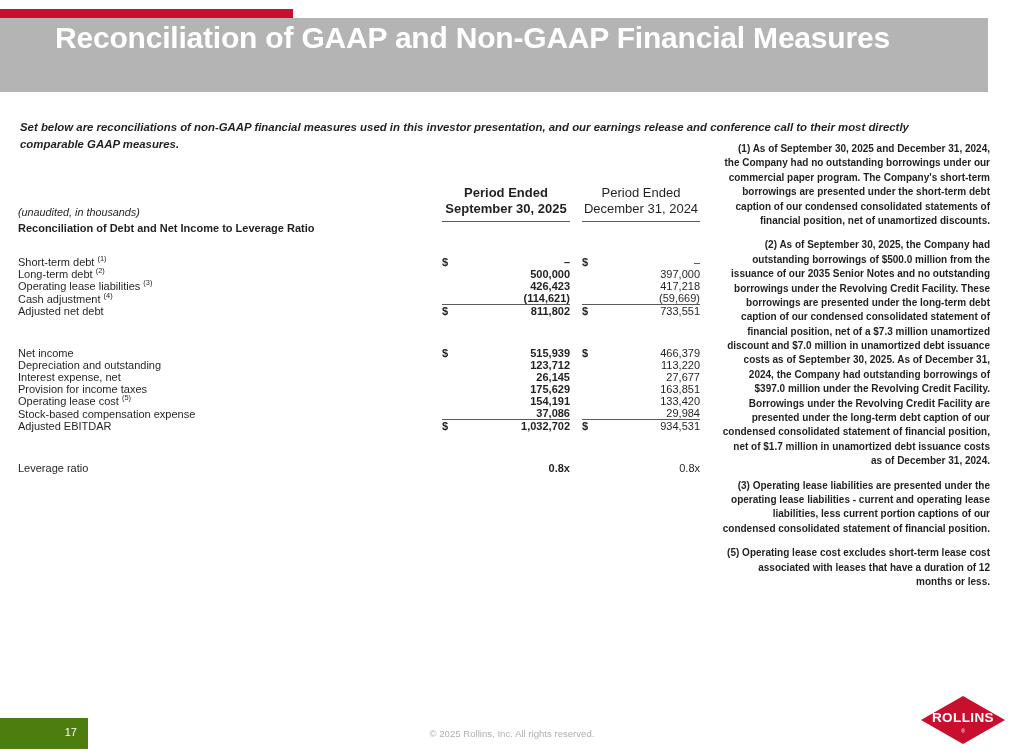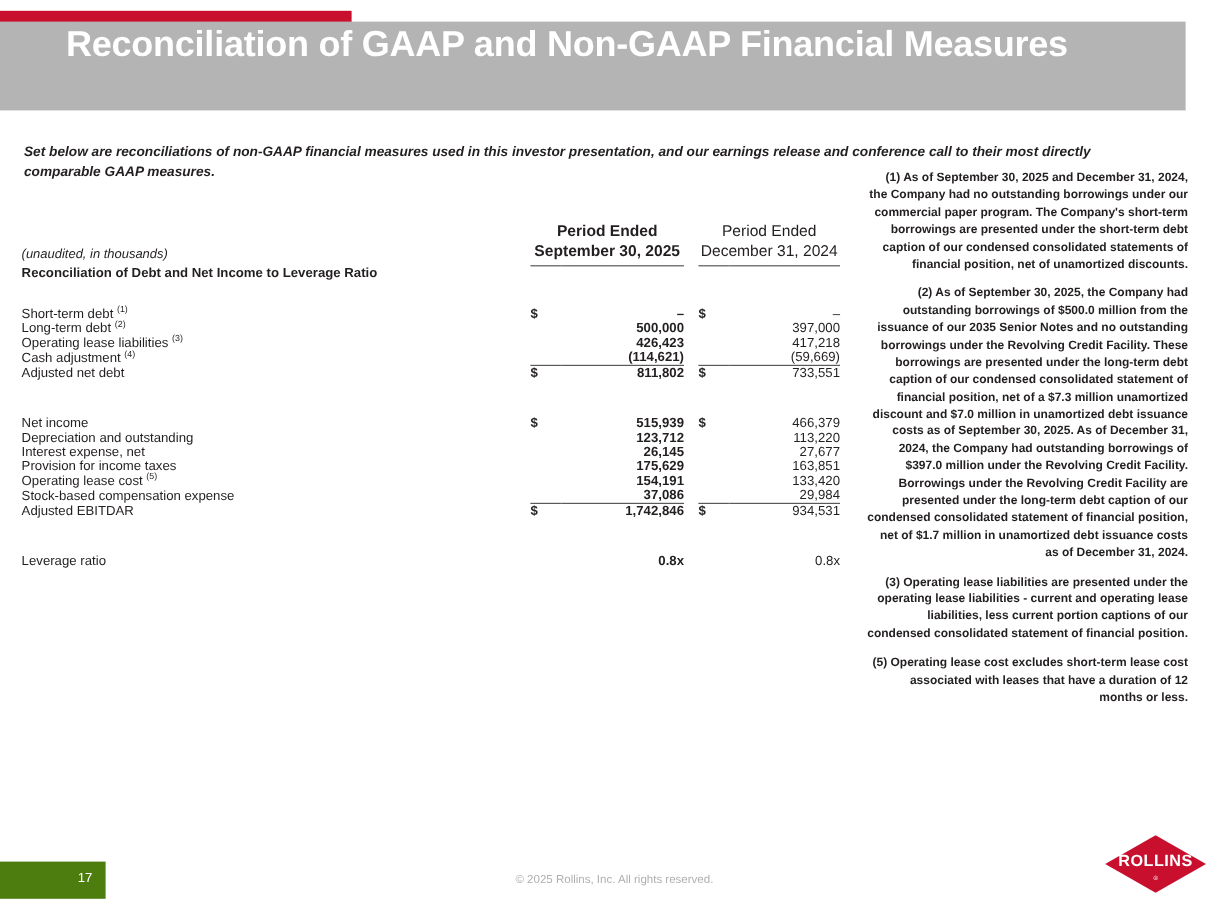--- a/index.html
+++ b/index.html
@@ -320,21 +320,21 @@
         <td class="cur"></td>
         <td class="val b">37,086</td>
         <td></td>
         <td class="cur"></td>
         <td class="val r">29,984</td>
       </tr>
 
       <tr class="rule-above">
         <td class="row-label">Adjusted EBITDAR</td>
         <td class="cur">$</td>
-        <td class="val b">1,742,846</td>
+        <td class="val b">1,032,702</td>
         <td></td>
         <td class="cur">$</td>
         <td class="val r">934,531</td>
       </tr>
 
       <tr class="spacer-xl">
             <td colspan="6"></td>
           </tr>
 
       <tr>

